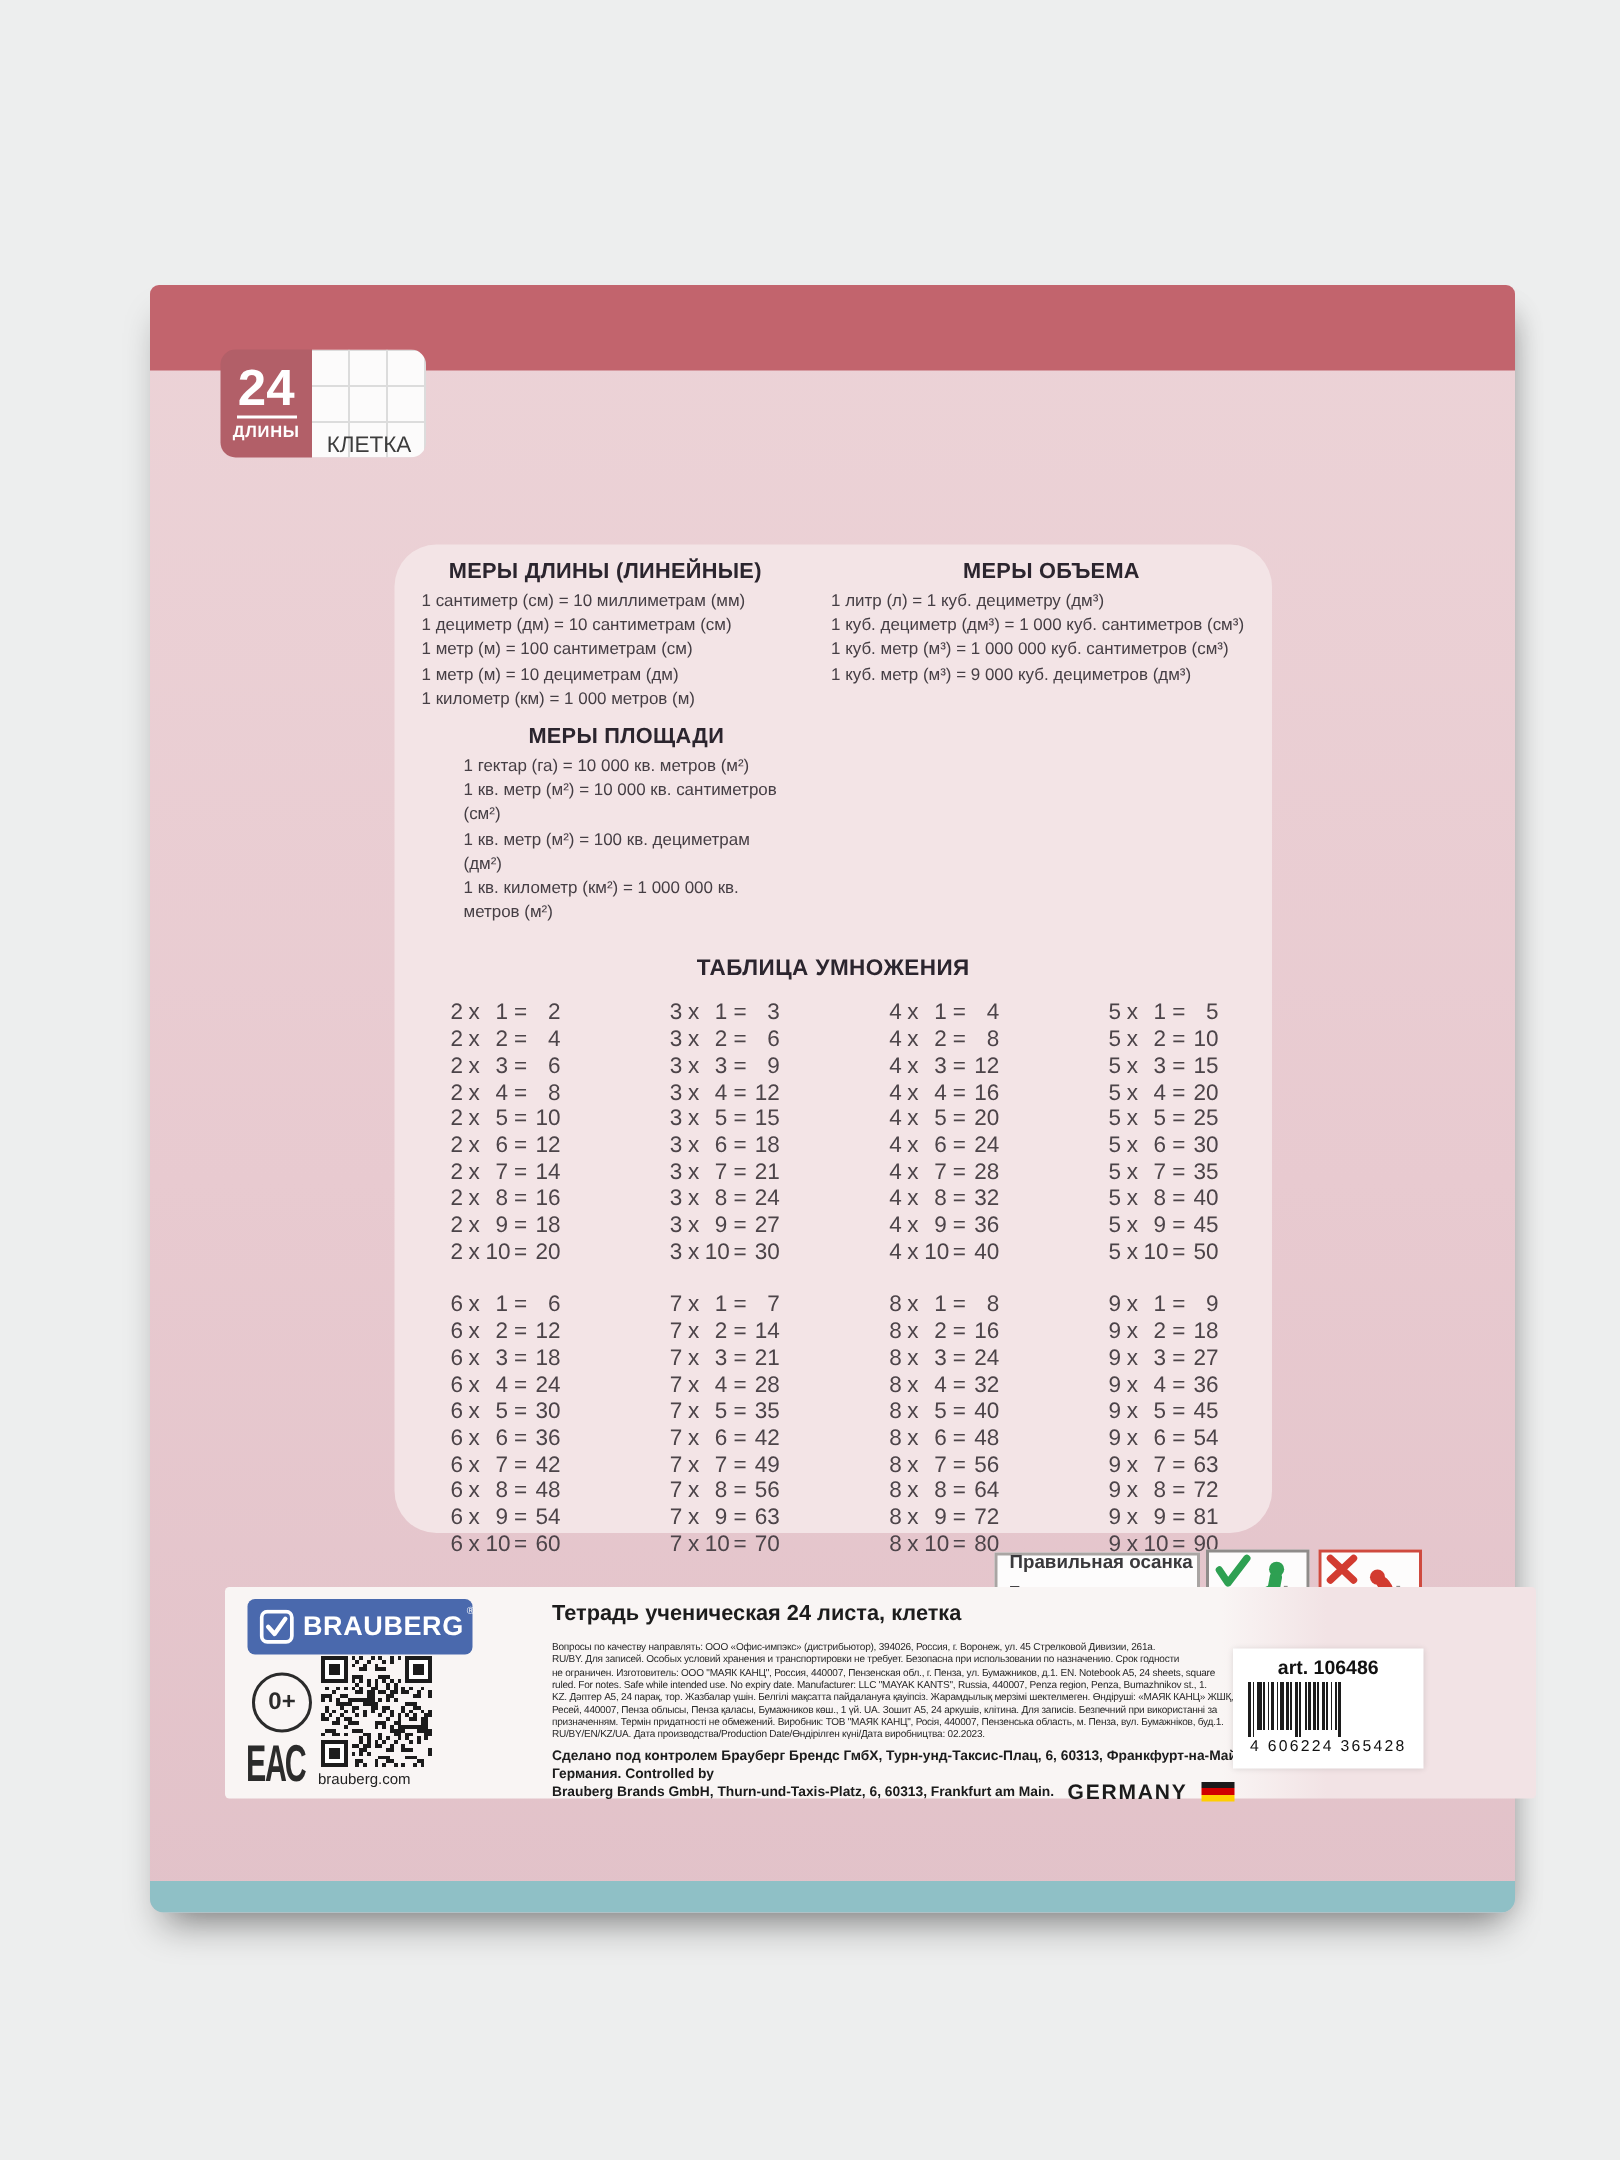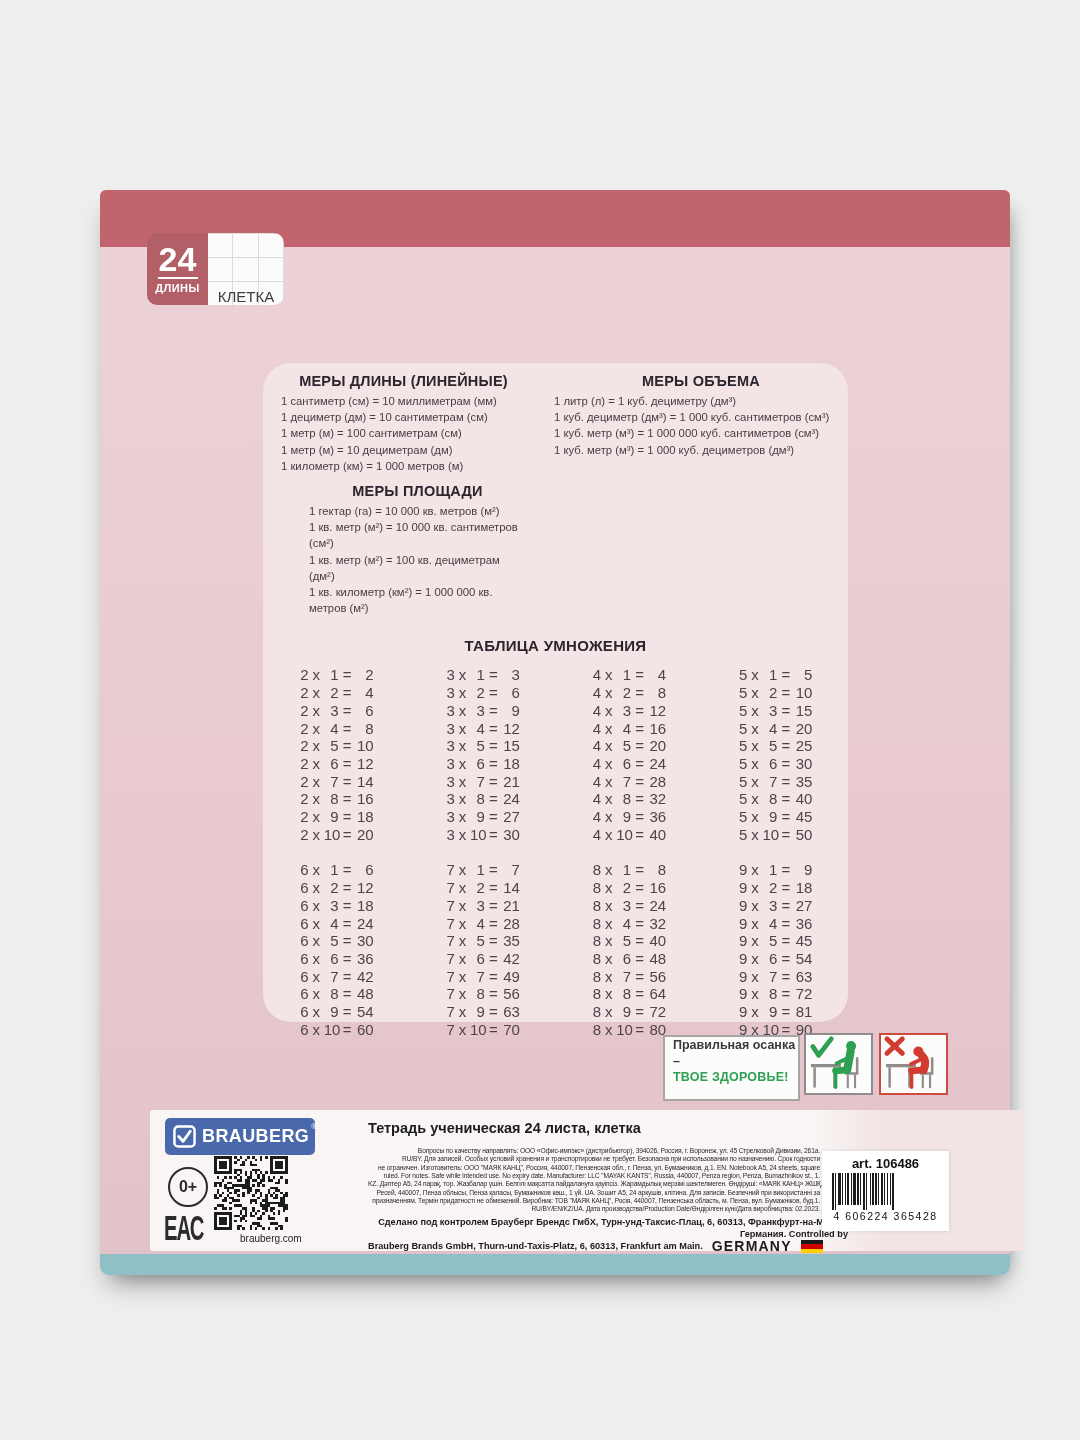--- a/index.html
+++ b/index.html
@@ -36,46 +36,46 @@
   .mult-block{display:grid;grid-template-columns:repeat(4,1fr);justify-items:center;margin-top:12px;}
   .mult-block.second{margin-top:18px;}
   .mult-row{display:flex;font-size:15px;line-height:17.7px;color:#4c4449;}
   .mult-row .f{width:10px;text-align:right;}
   .mult-row .s{width:15px;text-align:center;}
   .mult-row .m{width:15px;text-align:right;}
   .mult-row .e{width:17px;text-align:center;}
   .mult-row .p{width:18px;text-align:right;}
 
   
-  .posture-label{position:absolute;left:563px;top:845px;width:137px;height:66px;background:#fdfcfc;border:2px solid #a9a5a3;box-sizing:border-box;display:flex;flex-direction:column;padding-left:8px;}
+  .posture-label{position:absolute;left:563px;top:845px;width:137px;height:44px;background:#fdfcfc;border:2px solid #a9a5a3;box-sizing:border-box;display:flex;flex-direction:column;justify-content:center;padding-left:8px;}
   .pl1{font-size:12.5px;font-weight:bold;color:#3a393c;line-height:16px;}
   .pl2{font-size:12.5px;font-weight:bold;color:#2ea052;line-height:16px;letter-spacing:.2px;}
   .posture-box{position:absolute;top:843px;width:69px;height:62px;background:#fdfcfc;border:2px solid #8f8c8a;box-sizing:border-box;}
   .posture-box.good{left:704px;}
   .posture-box.bad{left:779px;border-color:#cf4a3f;}
   .posture-box svg{width:100%;height:100%;display:block;}
 
   
-  .footer{position:absolute;left:50px;top:920px;width:874px;height:141px;border-radius:3px;
-    background:linear-gradient(90deg,#f9f5f4 0%,#f9f5f4 76%,#f2e3e5 84%,#f2e3e5 100%);text-align:right;}
+  .footer{position:absolute;left:50px;top:868px;width:874px;height:141px;border-radius:3px;
+    background:linear-gradient(90deg,#f9f5f4 0%,#f9f5f4 76%,#f2e3e5 84%,#f2e3e5 100%);}
   .logo{position:absolute;left:15px;top:8px;width:150px;height:37px;background:#4a69ad;border-radius:5px;display:flex;align-items:center;padding-left:8px;box-sizing:border-box;}
   .logo-check{width:23px;height:23px;margin-right:6px;flex:0 0 auto;}
   .logo-text{color:#fff;font-weight:bold;font-size:18px;letter-spacing:.4px;}
   .logo-reg{color:#fff;font-size:7px;align-self:flex-start;margin:5px 0 0 2px;}
   .product-title{position:absolute;left:218px;top:10px;font-size:14.5px;font-weight:bold;color:#1c1c1c;}
   .fine{position:absolute;left:218px;top:37px;width:452px;}
   .fine div{font-size:6.7px;line-height:8.35px;letter-spacing:-.15px;color:#2a2a2a;white-space:nowrap;}
   .madein{position:absolute;left:218px;top:107px;width:480px;font-size:9.2px;font-weight:bold;color:#1b1b1b;line-height:11.5px;}
   .madein .row2{display:flex;align-items:center;gap:9px;}
   .country{font-size:14px;letter-spacing:1.2px;font-weight:bold;color:#1b1b1b;}
   .flag{width:22px;height:13px;background:linear-gradient(180deg,#1a1a1a 0 33%,#d00000 33% 66%,#ffce00 66% 100%);flex:0 0 auto;}
   .age{position:absolute;left:18px;top:57px;width:40px;height:40px;border:2.5px solid #2b2b2b;border-radius:50%;display:flex;align-items:center;justify-content:center;font-size:16px;font-weight:bold;color:#2b2b2b;box-sizing:border-box;}
   .qr{position:absolute;left:64px;top:46px;width:74px;height:74px;}
   .eac{position:absolute;left:14px;top:98px;font-size:23px;font-weight:bold;color:#2b2b2b;transform:scale(.88,1.5);transform-origin:top left;letter-spacing:-1px;}
-  .site{position:absolute;left:62px;top:123px;font-size:10px;color:#222;margin-left:28px;}
+  .site{position:absolute;left:62px;top:123px;font-size:10px;color:#222;}
 
   
   .sticker{position:absolute;left:672px;top:41px;width:127px;height:80px;background:#fff;box-shadow:0 0 4px rgba(0,0,0,.12);display:flex;flex-direction:column;align-items:center;}
   .sticker-art{font-size:13px;font-weight:bold;margin-top:5px;color:#111;}
   .sticker-bars{width:112px;height:37px;margin-top:2px;}
   .sticker-digits{font-size:10.5px;color:#111;letter-spacing:1.5px;margin-top:0px;font-family:"Liberation Sans",sans-serif;}
 </style>
 </head>
 <body>
 
@@ -102,21 +102,21 @@
             <div class="m-line">1 дециметр (дм) = 10 сантиметрам (см)</div>
             <div class="m-line">1 метр (м) = 100 сантиметрам (см)</div>
             <div class="m-line">1 метр (м) = 10 дециметрам (дм)</div>
             <div class="m-line">1 километр (км) = 1 000 метров (м)</div>
           </div>
           <div class="m-section right-col">
             <div class="m-title">МЕРЫ ОБЪЕМА</div>
             <div class="m-line">1 литр (л) = 1 куб. дециметру (дм³)</div>
             <div class="m-line">1 куб. дециметр (дм³) = 1 000 куб. сантиметров (см³)</div>
             <div class="m-line">1 куб. метр (м³) = 1 000 000 куб. сантиметров (см³)</div>
-            <div class="m-line">1 куб. метр (м³) = 1 000 куб. дециметров (дм³)</div>
+            <div class="m-line">1 куб. метр (м³) = 9 000 куб. дециметров (дм³)</div>
           </div>
           <div class="m-section right-col">
             <div class="m-title">МЕРЫ ПЛОЩАДИ</div>
             <div class="m-line">1 гектар (га) = 10 000 кв. метров (м²)</div>
             <div class="m-line">1 кв. метр (м²) = 10 000 кв. сантиметров (см²)</div>
             <div class="m-line">1 кв. метр (м²) =  100 кв. дециметрам (дм²)</div>
             <div class="m-line">1 кв. километр (км²) = 1 000 000 кв. метров (м²)</div>
           </div>
         </div>
       <div class="mult-title">ТАБЛИЦА УМНОЖЕНИЯ</div>

